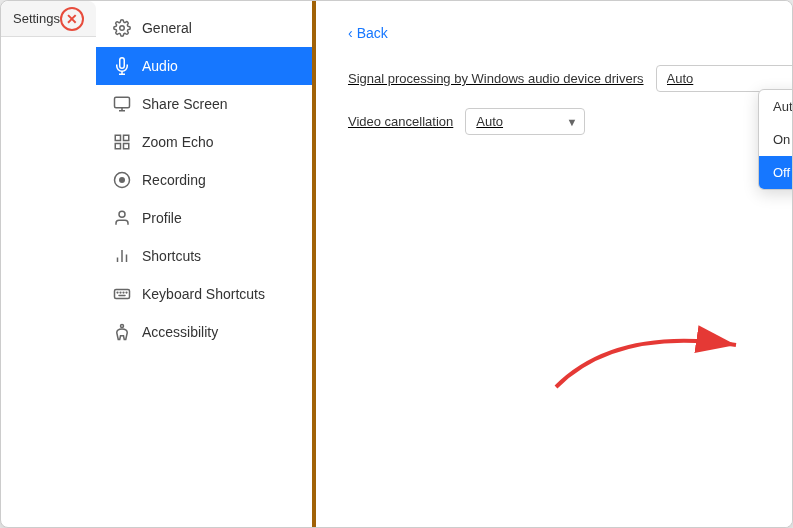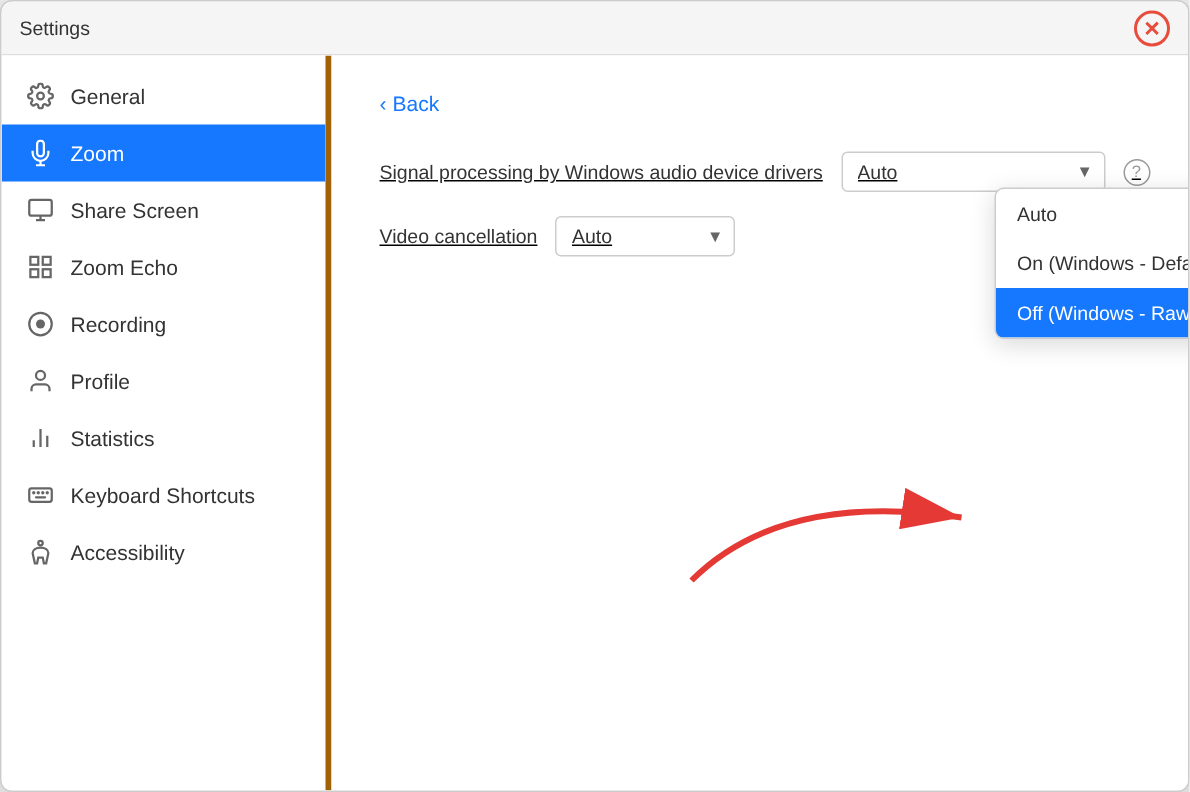--- a/index.html
+++ b/index.html
@@ -10,21 +10,20 @@
       height: 528px;
       overflow: hidden;
     }
     .window {
       width: 793px;
       height: 528px;
       background: #fff;
       border: 1px solid #ccc;
       border-radius: 8px;
       display: flex;
-      flex-direction: column;
       box-shadow: 0 4px 20px rgba(0,0,0,0.2);
       overflow: hidden;
     }
     .title-bar {
       display: flex;
       align-items: center;
       justify-content: space-between;
       background: #f5f5f5;
       border-bottom: 1px solid #ddd;
       padding: 8px 12px;
@@ -220,21 +219,21 @@
 
       <div class="sidebar-item active">
         <span class="sidebar-icon">
           <svg viewBox="0 0 24 24" fill="none" stroke="#fff" stroke-width="2">
             <path d="M12 1a3 3 0 0 0-3 3v8a3 3 0 0 0 6 0V4a3 3 0 0 0-3-3z"></path>
               <path d="M19 10v2a7 7 0 0 1-14 0v-2"></path>
               <line x1="12" y1="19" x2="12" y2="23"></line>
               <line x1="8" y1="23" x2="16" y2="23"></line>
           </svg>
         </span>
-        <span>Zoom</span>
+        <span>Audio</span>
       </div>
 
       <div class="sidebar-item">
         <span class="sidebar-icon">
           <svg viewBox="0 0 24 24" fill="none" stroke="#666" stroke-width="2">
             <rect x="2" y="3" width="20" height="14" rx="2"></rect>
               <line x1="8" y1="21" x2="16" y2="21"></line>
               <line x1="12" y1="17" x2="12" y2="21"></line>
           </svg>
         </span>
@@ -276,21 +275,21 @@
       </div>
 
       <div class="sidebar-item">
         <span class="sidebar-icon">
           <svg viewBox="0 0 24 24" fill="none" stroke="#666" stroke-width="2">
             <line x1="18" y1="20" x2="18" y2="10"></line>
               <line x1="12" y1="20" x2="12" y2="4"></line>
               <line x1="6" y1="20" x2="6" y2="14"></line>
           </svg>
         </span>
-        <span>Statistics</span>
+        <span>Shortcuts</span>
       </div>
 
       <div class="sidebar-item">
         <span class="sidebar-icon">
           <svg viewBox="0 0 24 24" fill="none" stroke="#666" stroke-width="2">
             <rect x="2" y="6" width="20" height="12" rx="2"></rect>
               <line x1="6" y1="10" x2="6" y2="10" stroke-width="3" stroke-linecap="round"></line>
               <line x1="10" y1="10" x2="10" y2="10" stroke-width="3" stroke-linecap="round"></line>
               <line x1="14" y1="10" x2="14" y2="10" stroke-width="3" stroke-linecap="round"></line>
               <line x1="18" y1="10" x2="18" y2="10" stroke-width="3" stroke-linecap="round"></line>

